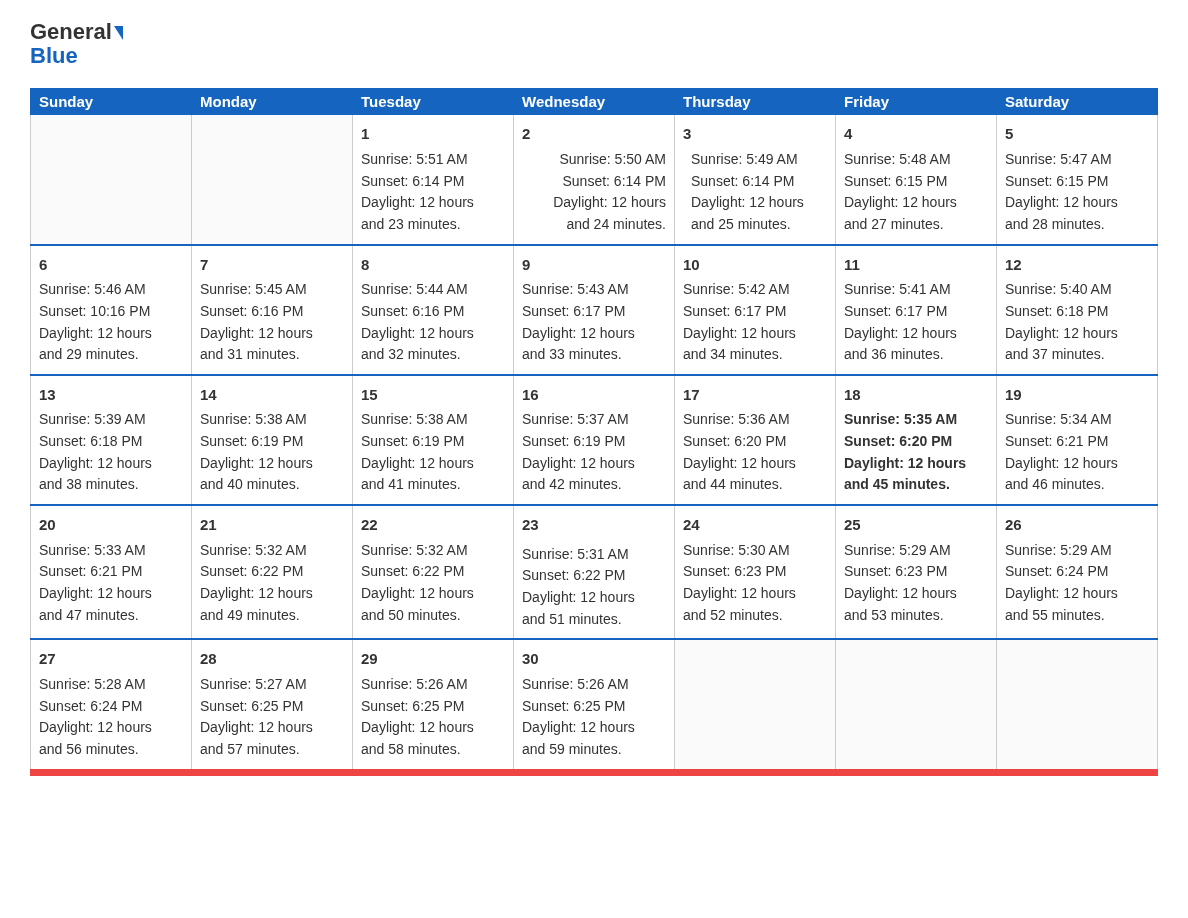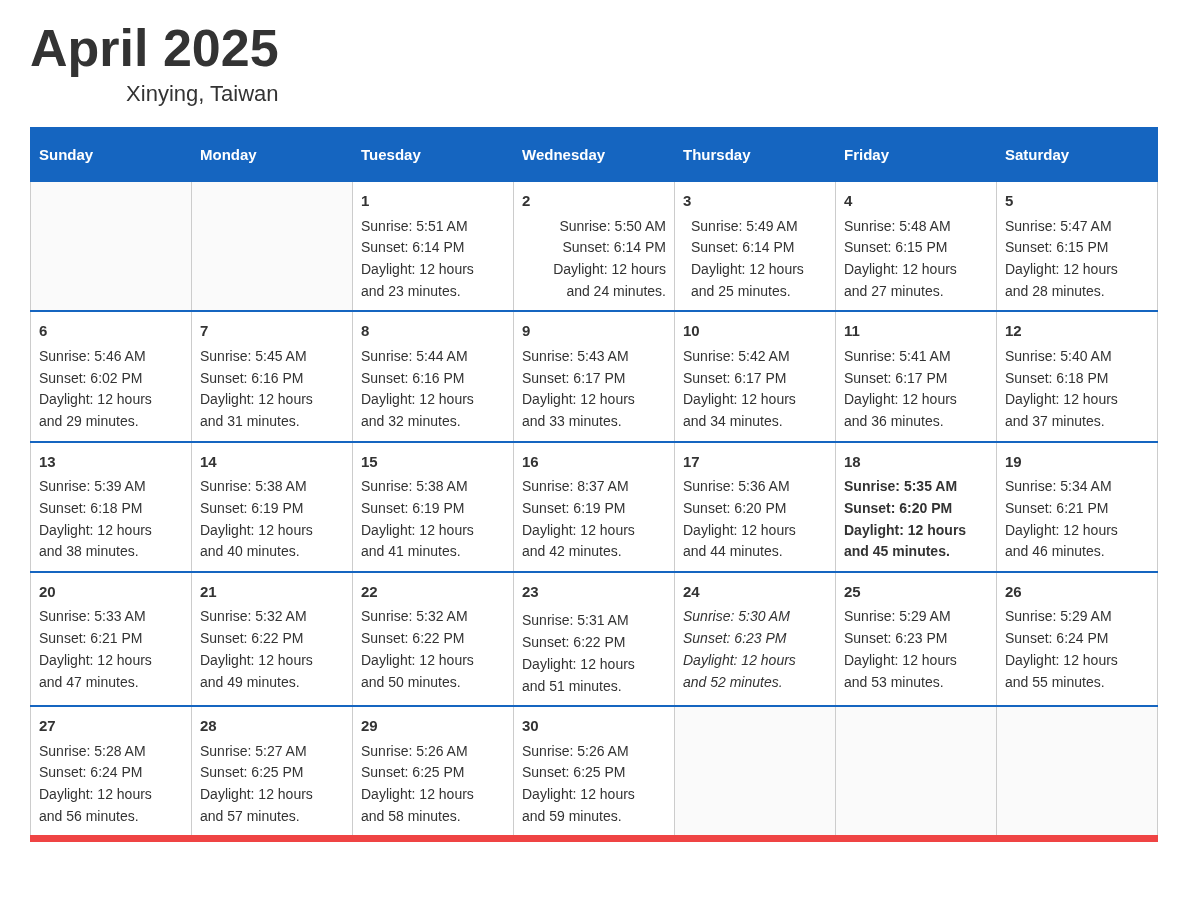--- a/index.html
+++ b/index.html
@@ -52,21 +52,21 @@
     }
     .calendar {
       width: 100%;
       border-collapse: collapse;
     }
     .calendar thead tr th {
       background-color: #1565c0;
       color: #fff;
       font-size: 15px;
       font-weight: bold;
-      padding: 18px 8px;
+      padding: 4px 8px;
       text-align: left;
       border: 1px solid #1565c0;
     }
     .calendar tbody tr td {
       vertical-align: top;
       padding: 8px 8px;
       border: 1px solid #ccc;
       border-bottom: 2px solid #1565c0;
       width: calc(100% / 7);
       min-height: 90px;
@@ -90,23 +90,25 @@
       line-height: 1.55;
     }
     .empty-cell {
       background: #fafafa;
     }
   </style>
 </head>
 <body>
 
 <div class="header">
-  <div class="title-block">
-    <div class="month-year">April 2025</div>
-    <div class="location">Xinying, Taiwan</div>
+  <div class="logo">
+    <div>
+      <span class="logo-general">General</span><span class="logo-triangle"></span>
+    </div>
+    <div class="logo-blue">Blue</div>
   </div>
 </div>
 
 <table class="calendar">
   <thead>
     <tr>
       <th>Sunday</th>
       <th>Monday</th>
       <th>Tuesday</th>
       <th>Wednesday</th>
@@ -152,21 +154,21 @@
           <div class="day-info" style="white-space: pre-line;">Sunrise: 5:47 AM
 Sunset: 6:15 PM
 Daylight: 12 hours
 and 28 minutes.</div>
         </td>
       </tr>
       <tr>
         <td>
           <span class="day-number">6</span>
           <div class="day-info" style="white-space: pre-line;">Sunrise: 5:46 AM
-Sunset: 6:02 PM
+Sunset: 10:16 PM
 Daylight: 12 hours
 and 29 minutes.</div>
         </td>
         <td>
           <span class="day-number">7</span>
           <div class="day-info" style="white-space: pre-line;">Sunrise: 5:45 AM
 Sunset: 6:16 PM
 Daylight: 12 hours
 and 31 minutes.</div>
         </td>
@@ -223,21 +225,21 @@
         </td>
         <td>
           <span class="day-number">15</span>
           <div class="day-info" style="white-space: pre-line;">Sunrise: 5:38 AM
 Sunset: 6:19 PM
 Daylight: 12 hours
 and 41 minutes.</div>
         </td>
         <td>
           <span class="day-number">16</span>
-          <div class="day-info" style="white-space: pre-line;">Sunrise: 8:37 AM
+          <div class="day-info" style="white-space: pre-line;">Sunrise: 5:37 AM
 Sunset: 6:19 PM
 Daylight: 12 hours
 and 42 minutes.</div>
         </td>
         <td>
           <span class="day-number">17</span>
           <div class="day-info" style="white-space: pre-line;">Sunrise: 5:36 AM
 Sunset: 6:20 PM
 Daylight: 12 hours
 and 44 minutes.</div>
@@ -281,21 +283,21 @@
         </td>
         <td>
           <span class="day-number">23</span>
           <div class="day-info" style="white-space: pre-line; margin-top: 7px;">Sunrise: 5:31 AM
 Sunset: 6:22 PM
 Daylight: 12 hours
 and 51 minutes.</div>
         </td>
         <td>
           <span class="day-number">24</span>
-          <div class="day-info" style="white-space: pre-line; font-style: italic;">Sunrise: 5:30 AM
+          <div class="day-info" style="white-space: pre-line;">Sunrise: 5:30 AM
 Sunset: 6:23 PM
 Daylight: 12 hours
 and 52 minutes.</div>
         </td>
         <td>
           <span class="day-number">25</span>
           <div class="day-info" style="white-space: pre-line;">Sunrise: 5:29 AM
 Sunset: 6:23 PM
 Daylight: 12 hours
 and 53 minutes.</div>

